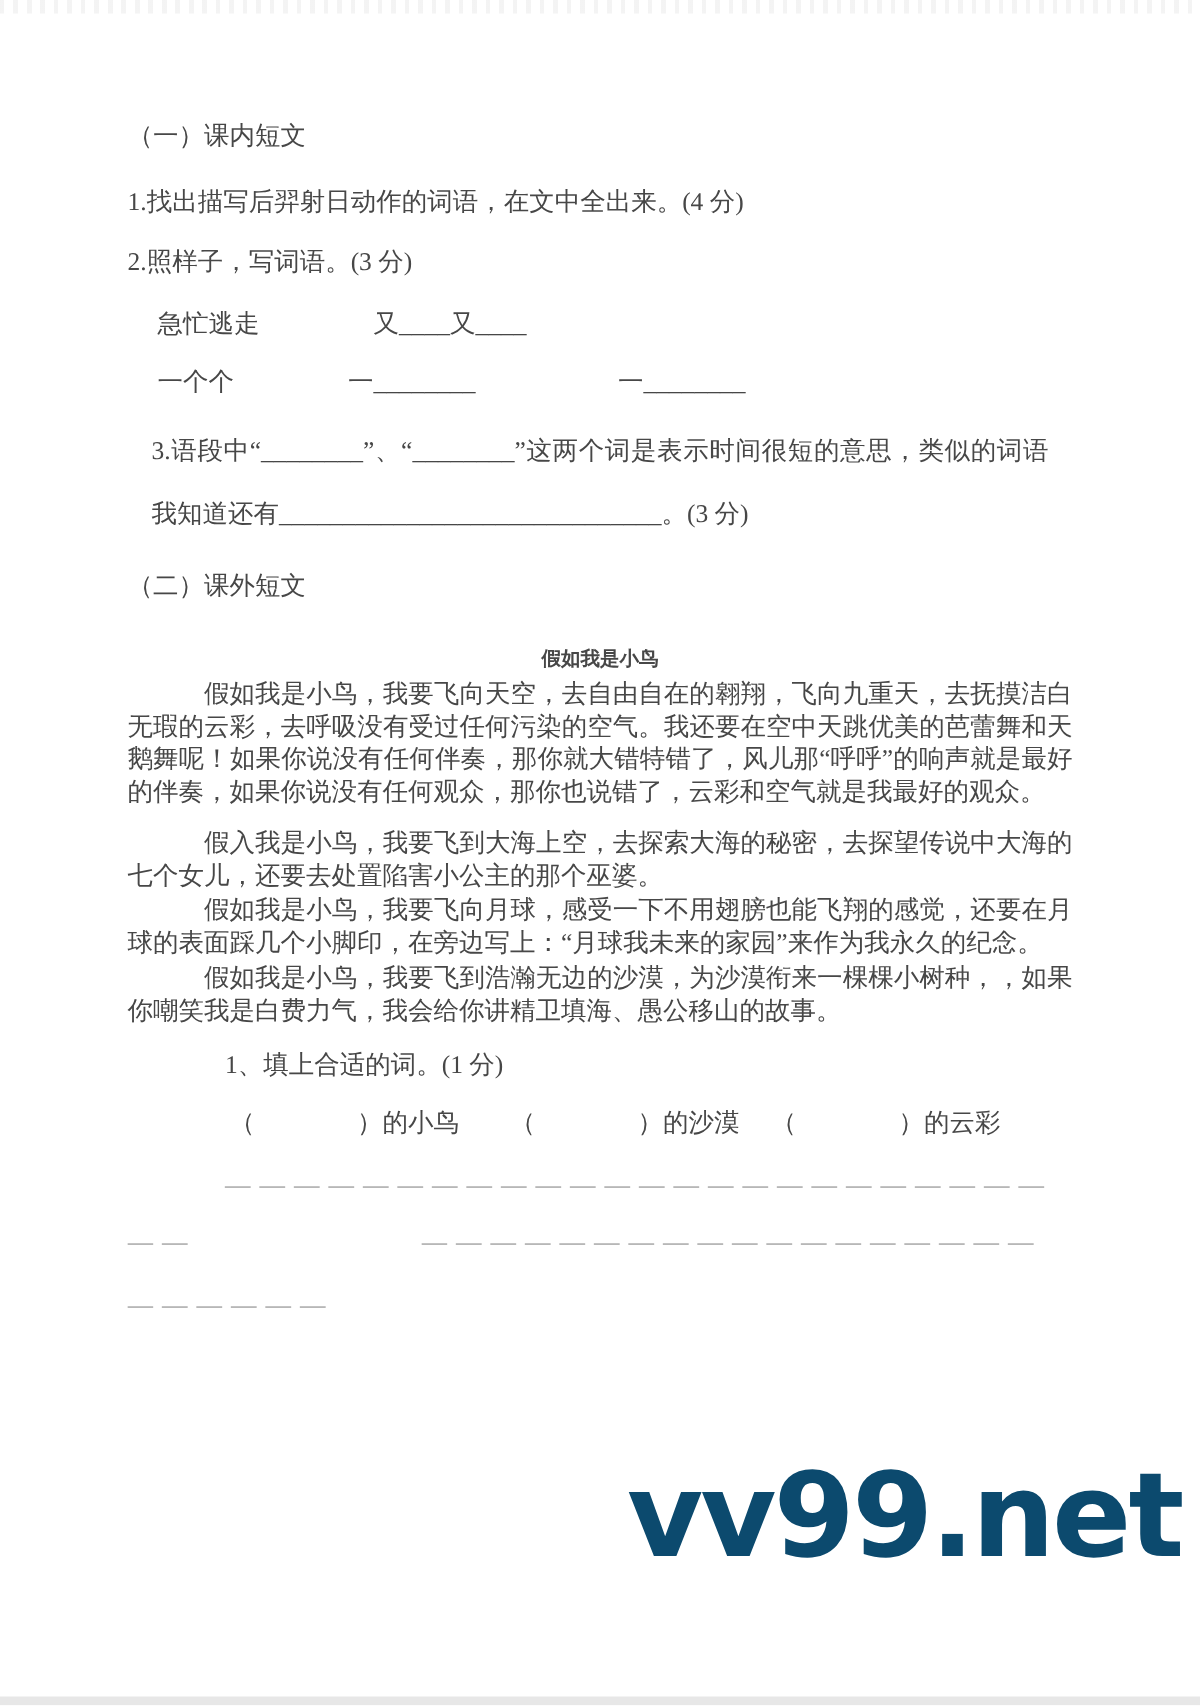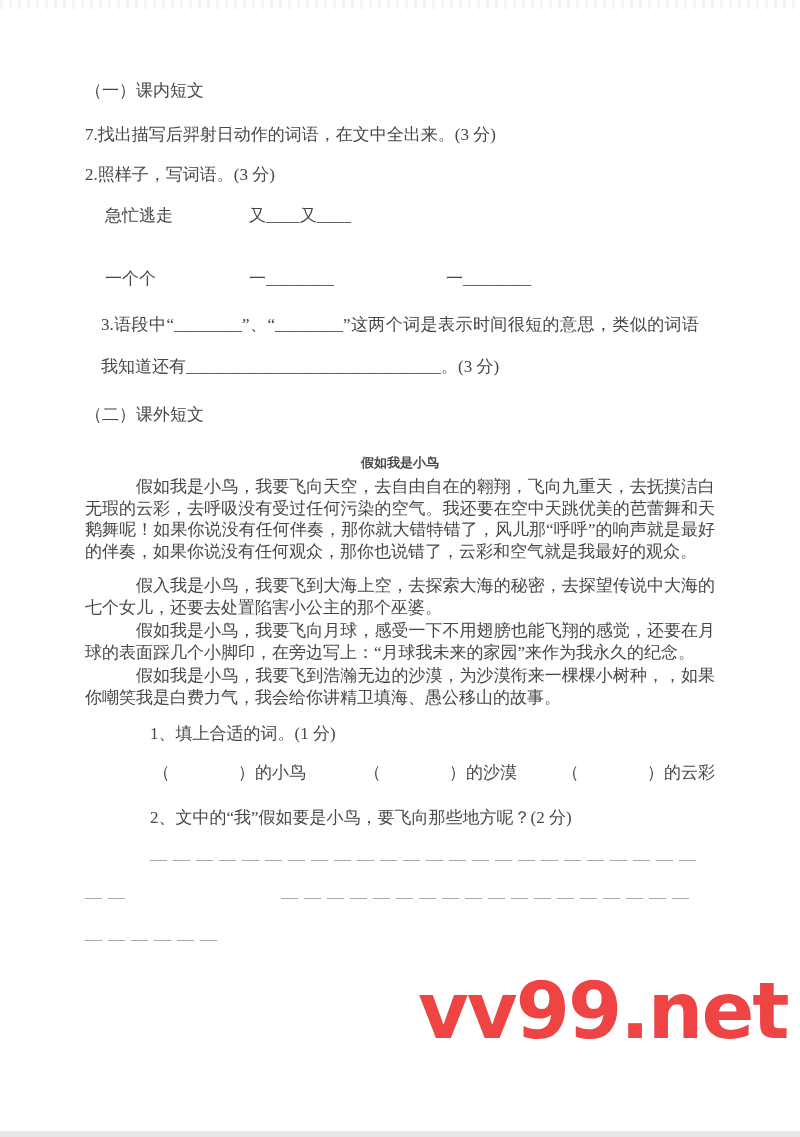--- a/index.html
+++ b/index.html
@@ -19,55 +19,55 @@
     opacity:.8;
   }
   .bottom-strip {
     position:absolute; bottom:0; left:0; right:0; height:6px;
     background:#e7e7e7;
   }
   .watermark {
     position:absolute; top:972px; left:418px;
     font-family:"DejaVu Sans","Liberation Sans",sans-serif;
     font-weight:bold; font-size:78px; line-height:1;
-    color:#ef4444; letter-spacing:-2px;
+    color:#0c4a6e; letter-spacing:-2px;
     z-index:0; user-select:none;
   }
   .content { position:relative; z-index:1; padding:0 85px; }
 
   .sec-heading { line-height:22px; }
   .sec-heading.h1 { padding-top:80px; }
   .sec-heading.h2 { margin-top:16px; }
 
   .passage {
     margin:14px 0 0; text-indent:2.5em;
     line-height:23px; text-align:justify;
   }
 
   .q  { line-height:22px; }
   .q1 { margin-top:22px; }
   .q2 { margin-top:18px; }
   .q3 { margin:14px 16px 0; line-height:42px; text-align:justify; }
 
   .word-row { display:flex; padding-left:20px; white-space:nowrap; }
   .word-row.row1 { margin-top:18px; }
-  .word-row.row2 { margin-top:40px;gap:17px; }
+  .word-row.row2 { margin-top:16px; }
   .word-row .blank   { margin-left:76px; }
   .word-row .blank-b { margin-left:95px; }
 
   .essay-title { margin-top:26px; text-align:center; font-weight:bold; font-size:13px; line-height:22px; }
 
   .para { margin:2px 0 0; text-indent:3em; line-height:21.5px; text-align:justify; }
   .para.first { margin-top:13px; }
 
   .sq1 { margin-top:15px; padding-left:65px; }
   .sq2 { margin-top:23px; padding-left:65px; }
 
   .fill-row { display:flex; padding-left:68px; white-space:nowrap; }
-  .fill-row.fr1 { margin-top:16px;gap:24px; }
+  .fill-row.fr1 { margin-top:16px; }
   .fill-row.fr2 { margin-top:25px; }
   .fill-item.w1 { width:187px; }
   .fill-item.w2 { width:174px; }
 
   .ansline {
     color:#9c9c9c; letter-spacing:6px;
     white-space:nowrap; line-height:20px; overflow:hidden;
   }
   .ansline.l1 { margin-top:20px; padding-left:65px; }
   .ansrow { margin-top:18px; display:flex; }
@@ -79,21 +79,21 @@
 
 <div class="page">
   <div class="top-texture"></div>
   <div class="watermark">vv99.net</div>
 
   <div class="content">
 
     <div class="sec-heading h1">（一）课内短文</div>
 
 
-    <div class="q q1">7.找出描写后羿射日动作的词语，在文中全出来。(3 分)</div>
+    <div class="q q1">1.找出描写后羿射日动作的词语，在文中全出来。(4 分)</div>
     <div class="q q2">2.照样子，写词语。(3 分)</div>
 
     <div class="word-row row1">
       <span>急忙逃走</span>
       <span class="blank">又____又____</span>
     </div>
     <div class="word-row row2">
       <span>一个个</span>
       <span class="blank">一________</span>
       <span class="blank-b">一________</span>
@@ -111,21 +111,20 @@
     <p class="para">假如我是小鸟，我要飞到浩瀚无边的沙漠，为沙漠衔来一棵棵小树种，，如果你嘲笑我是白费力气，我会给你讲精卫填海、愚公移山的故事。</p>
 
     <div class="q sq1">1、填上合适的词。(1 分)</div>
 
     <div class="fill-row fr1">
       <span class="fill-item w1">（　　　　）的小鸟</span>
       <span class="fill-item w2">（　　　　）的沙漠</span>
       <span class="fill-item w3">（　　　　）的云彩</span>
     </div>
 
-    <div class="q sq2">2、文中的“我”假如要是小鸟，要飞向那些地方呢？(2 分)</div>
 
     <div class="ansline l1">————————————————————————</div>
     <div class="ansrow">
       <span class="ansline stub">——</span>
       <span class="ansline l2">——————————————————</span>
     </div>
     <div class="ansline l3">——————</div>
 
   </div>
 

